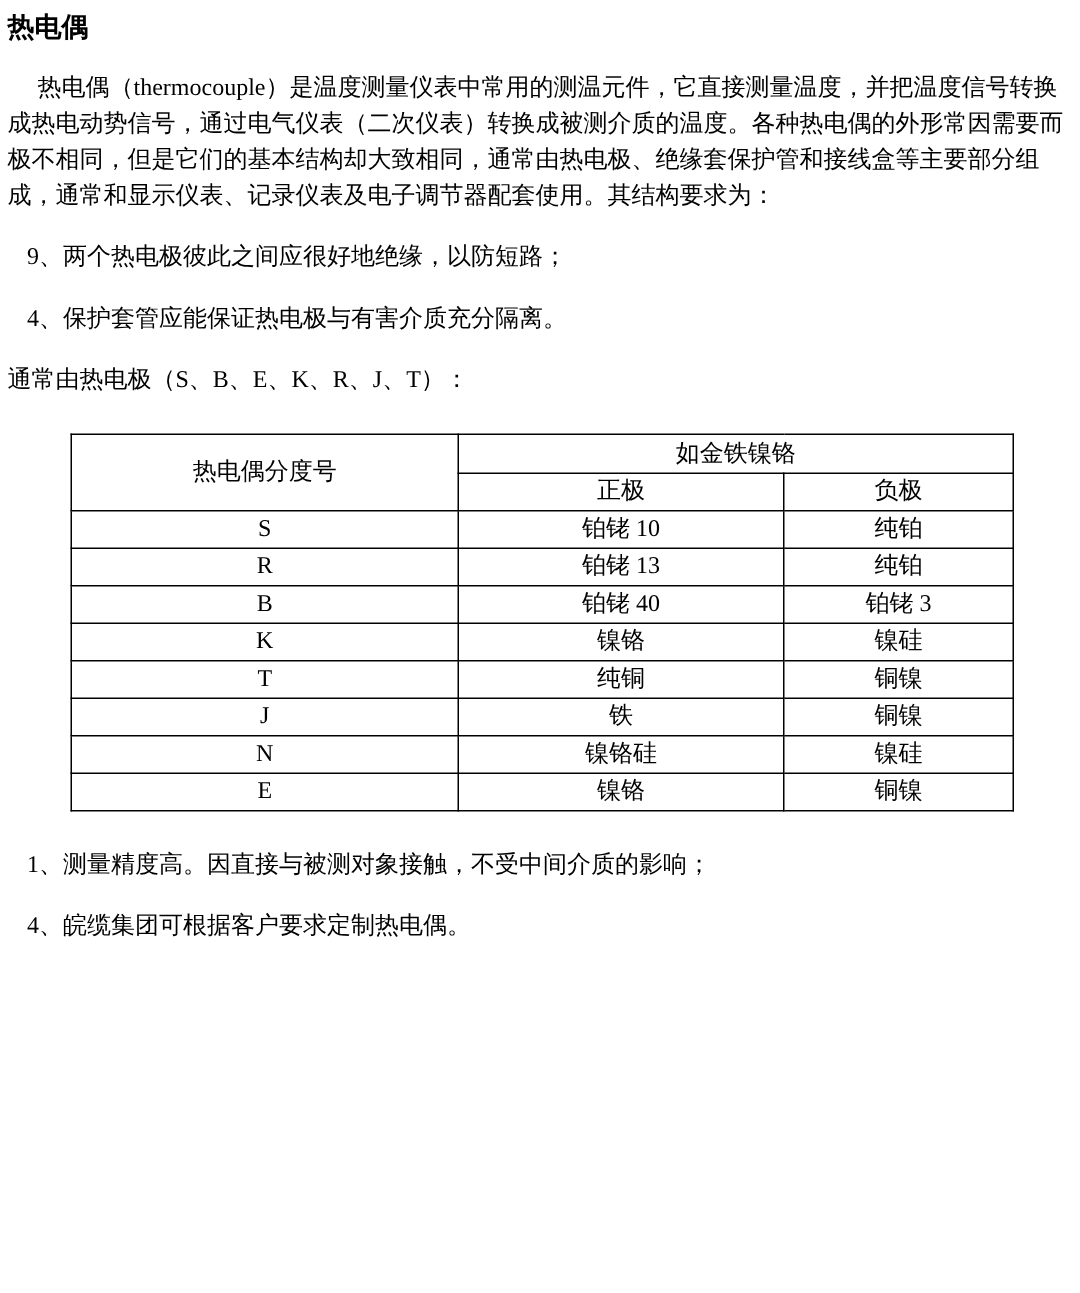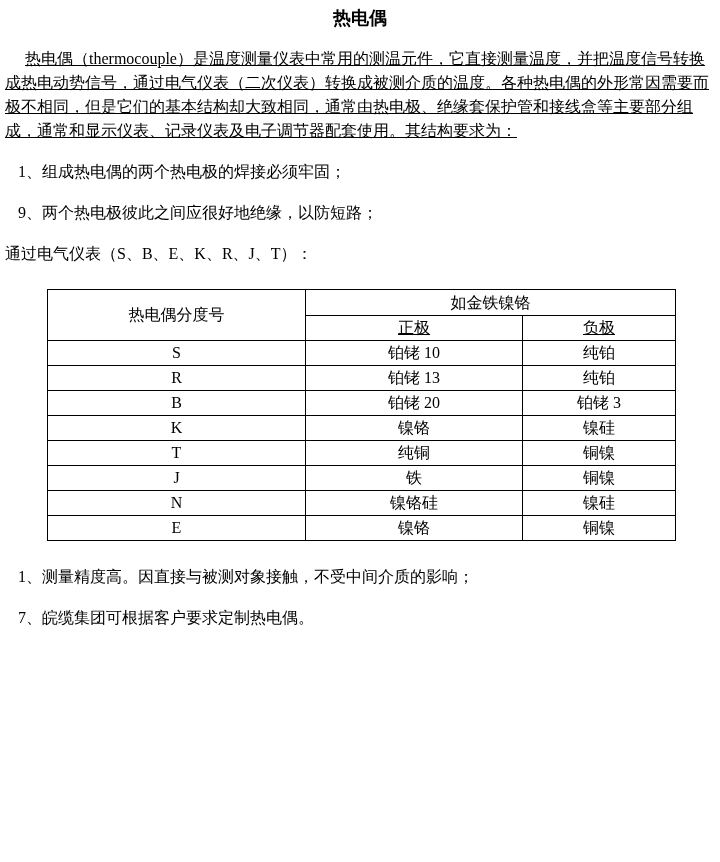--- a/index.html
+++ b/index.html
@@ -13,30 +13,29 @@
     padding: 4px 5px;
     color: #000000;
     font-family: "Liberation Serif", "DejaVu Serif", serif;
     font-size: 16px;
     line-height: 24px;
     overflow: hidden;
   }
   h1.title {
     font-size: 18px;
     font-weight: bold;
-    text-align: center;
+    text-align: left;
     line-height: 24px;
     margin: 2px 0 14px 0;
   }
   p.para {
     margin: 17px 0;
   }
   p.intro {
     text-indent: 20px;
-    text-decoration: underline;
   }
   p.num {
     text-indent: 13px;
   }
   p.table-intro {
     text-indent: 0;
   }
   table.tc-table {
     border-collapse: collapse;
     table-layout: fixed;
@@ -47,37 +46,37 @@
   table.tc-table td {
     border: 1px solid #000000;
     text-align: center;
     vertical-align: middle;
     font-weight: normal;
     padding: 0;
     overflow: hidden;
     white-space: nowrap;
   }
   table.tc-table thead tr.group-row th { height: 25px; }
-  table.tc-table thead tr.sub-row th { height: 21px; text-decoration: underline; }
+  table.tc-table thead tr.sub-row th { height: 21px; }
   table.tc-table tbody td { height: 24px; }
   .features { }
 </style>
 </head>
 <body>
 
 <h1 class="title">热电偶</h1>
 
 <p class="para intro">热电偶（thermocouple）是温度测量仪表中常用的测温元件，它直接测量温度，并把温度信号转换成热电动势信号，通过电气仪表（二次仪表）转换成被测介质的温度。各种热电偶的外形常因需要而极不相同，但是它们的基本结构却大致相同，通常由热电极、绝缘套保护管和接线盒等主要部分组成，通常和显示仪表、记录仪表及电子调节器配套使用。其结构要求为：</p>
 
 <div id="requirements">
-    <p class="para num">1、组成热电偶的两个热电极的焊接必须牢固；</p>
     <p class="para num">9、两个热电极彼此之间应很好地绝缘，以防短路；</p>
+    <p class="para num">4、保护套管应能保证热电极与有害介质充分隔离。</p>
   </div>
 
-<p class="para table-intro">通过电气仪表（S、B、E、K、R、J、T）：</p>
+<p class="para table-intro">通常由热电极（S、B、E、K、R、J、T）：</p>
 
 <table class="tc-table">
   <colgroup>
     <col style="width:258px">
     <col style="width:217px">
     <col style="width:153px">
   </colgroup>
   <thead>
     <tr class="group-row">
       <th rowspan="2">热电偶分度号</th>
@@ -94,21 +93,21 @@
         <td>铂铑 10</td>
         <td>纯铂</td>
       </tr>
       <tr>
         <td>R</td>
         <td>铂铑 13</td>
         <td>纯铂</td>
       </tr>
       <tr>
         <td>B</td>
-        <td>铂铑 20</td>
+        <td>铂铑 40</td>
         <td>铂铑 3</td>
       </tr>
       <tr>
         <td>K</td>
         <td>镍铬</td>
         <td>镍硅</td>
       </tr>
       <tr>
         <td>T</td>
         <td>纯铜</td>
@@ -127,14 +126,14 @@
       <tr>
         <td>E</td>
         <td>镍铬</td>
         <td>铜镍</td>
       </tr>
     </tbody>
 </table>
 
 <div id="features" class="features">
     <p class="para num">1、测量精度高。因直接与被测对象接触，不受中间介质的影响；</p>
-    <p class="para num">7、皖缆集团可根据客户要求定制热电偶。</p>
+    <p class="para num">4、皖缆集团可根据客户要求定制热电偶。</p>
   </div>
 
 </body></html>

